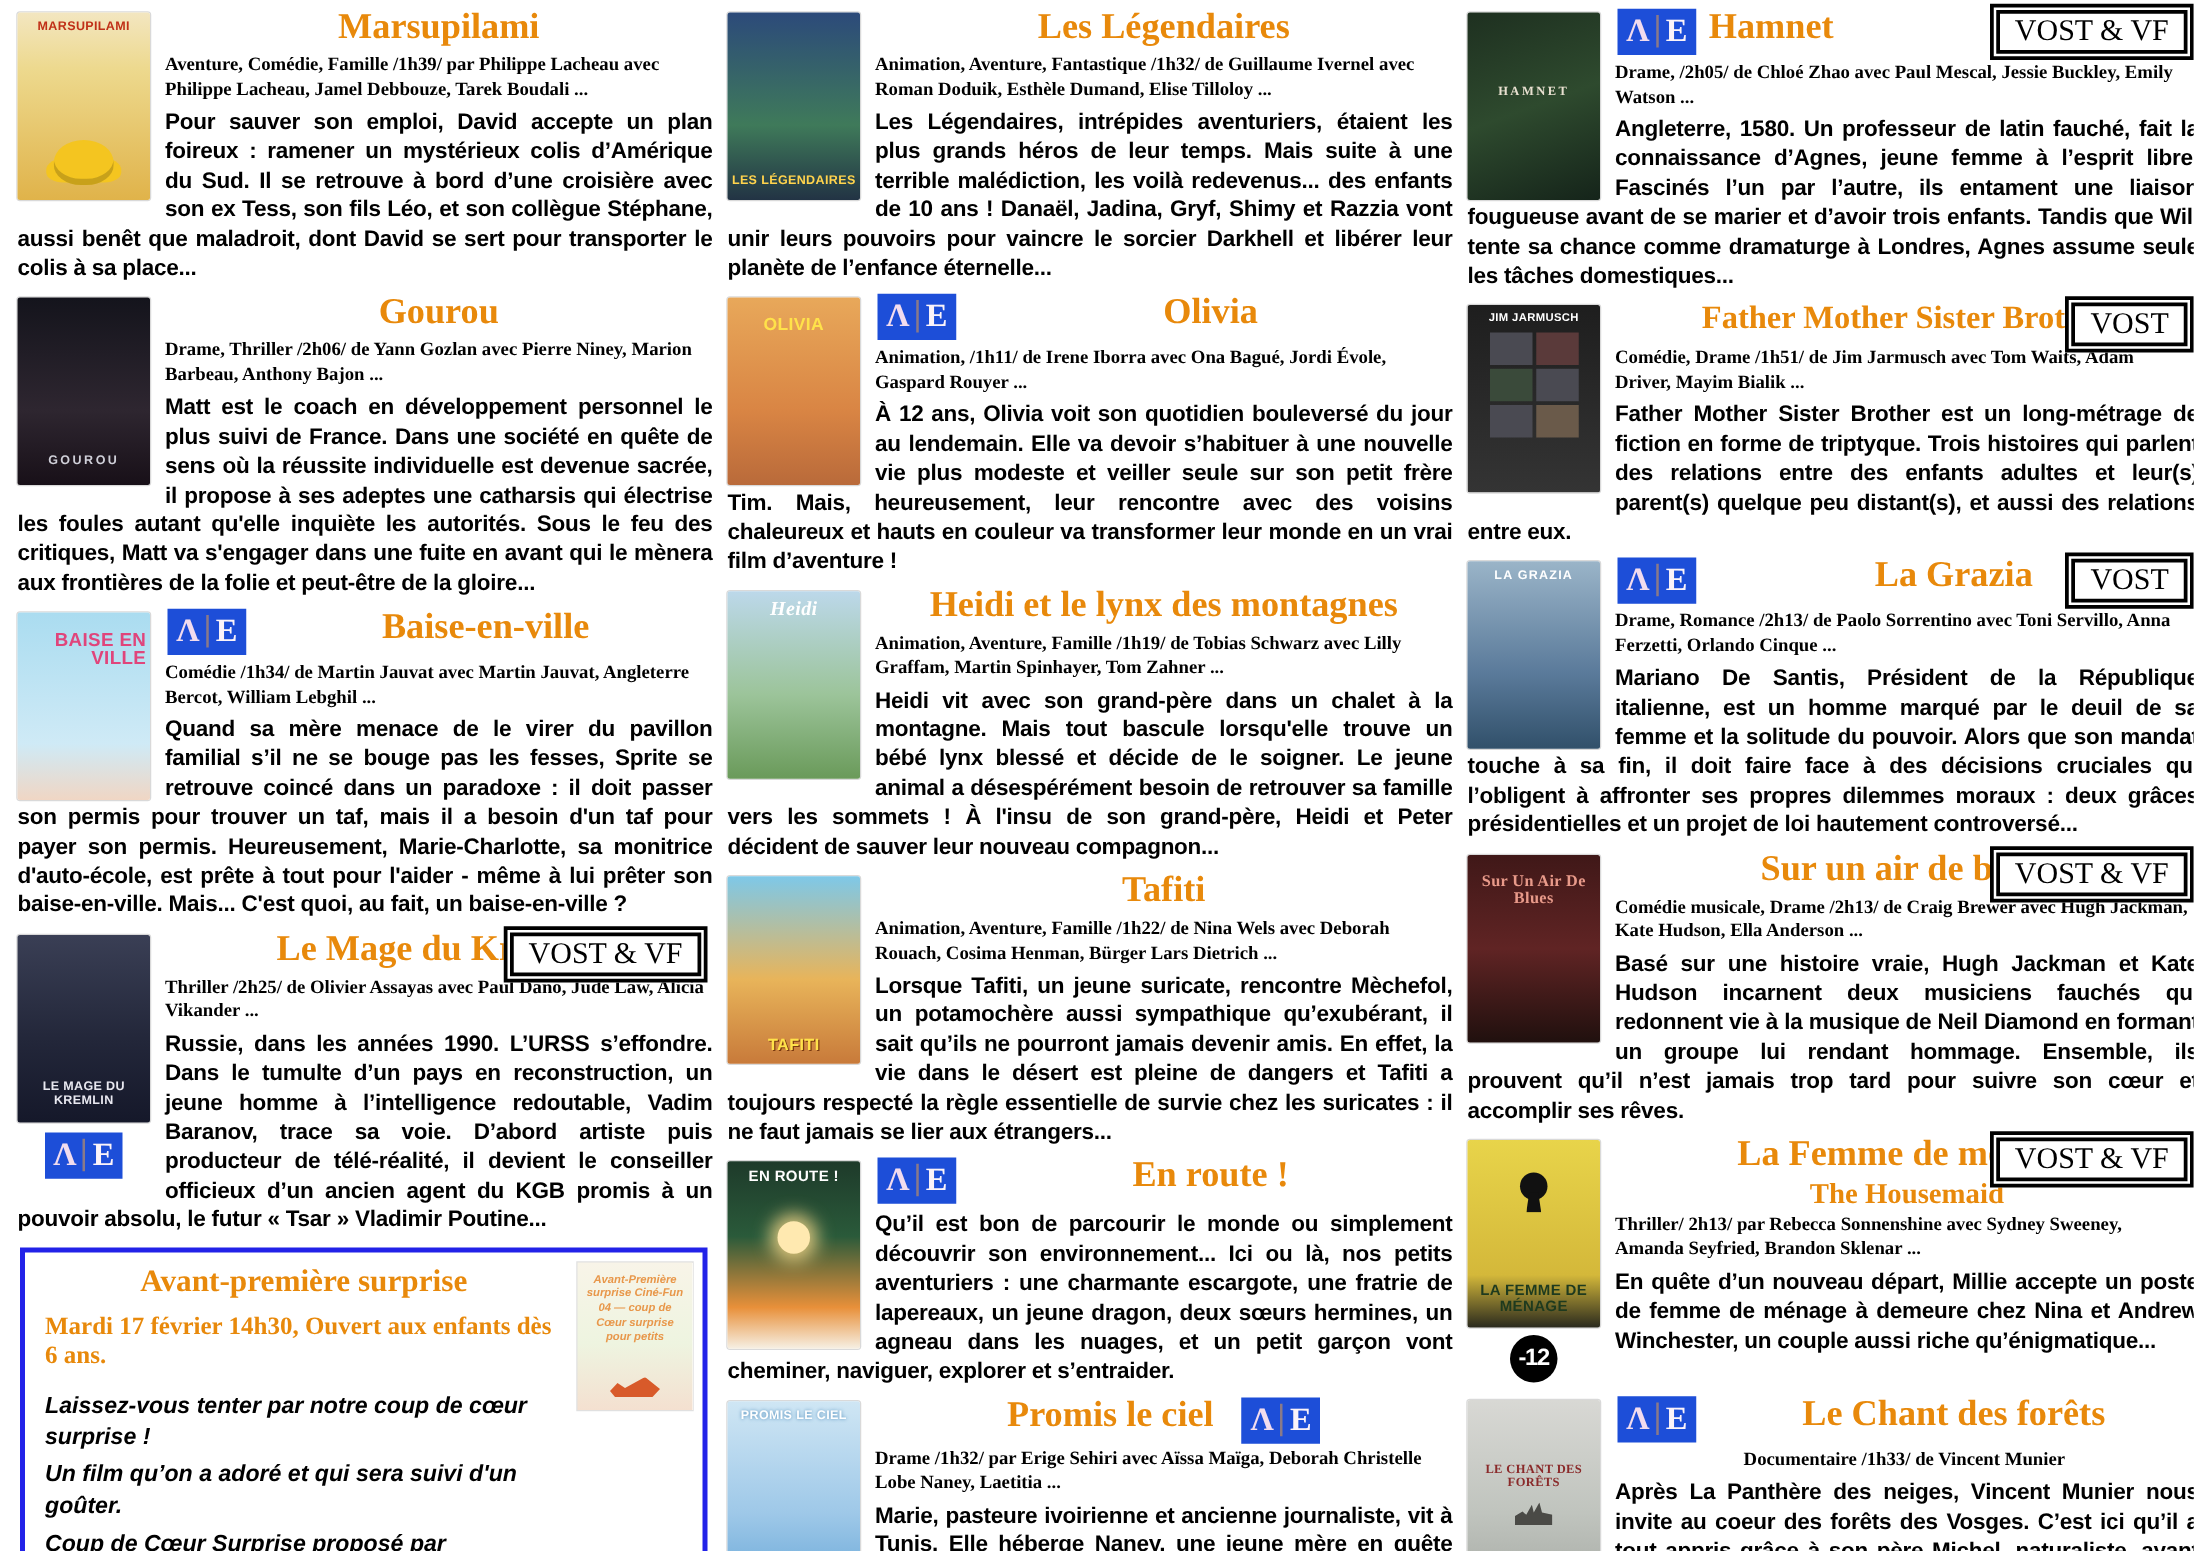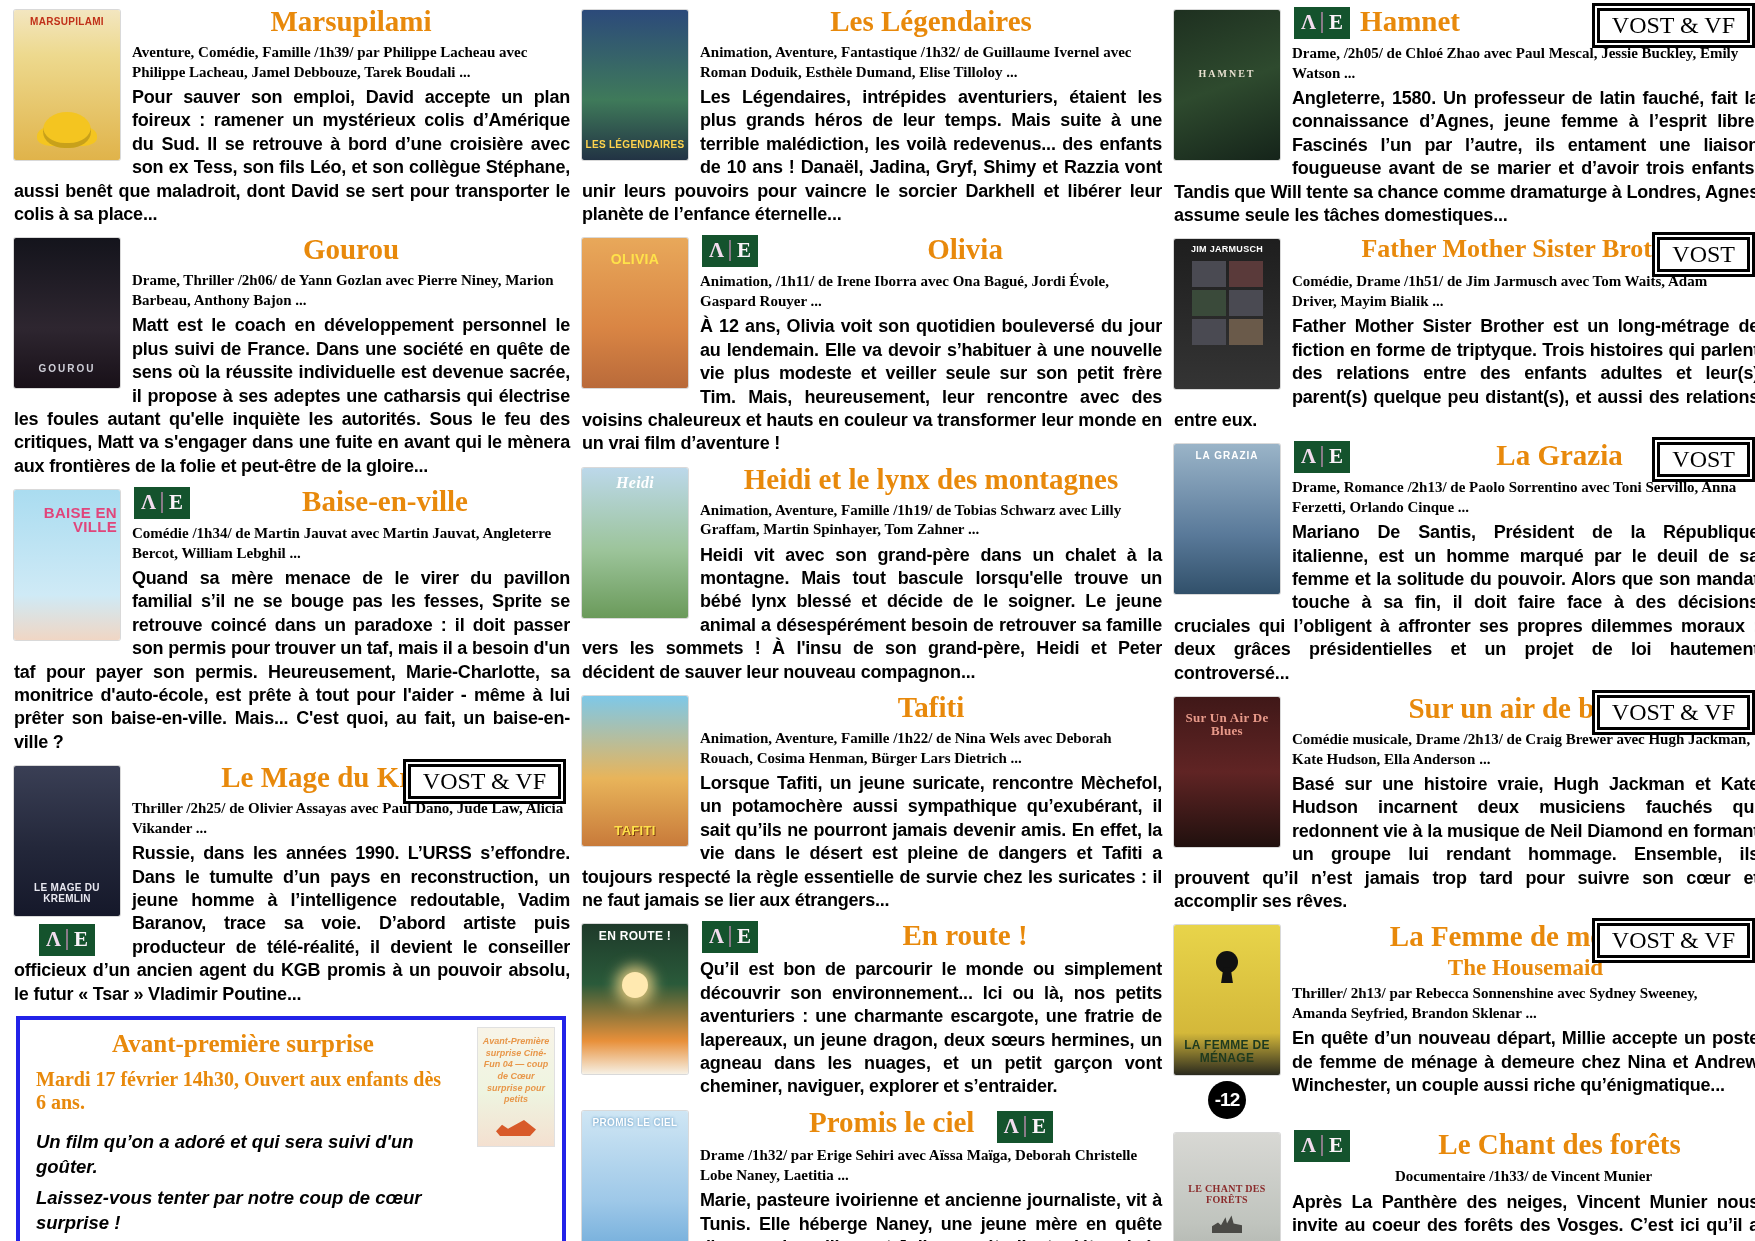--- a/index.html
+++ b/index.html
@@ -9,21 +9,21 @@
   .poster-wrap{float:left;width:106px;margin:6px 12px 2px 0;text-align:center;}
   .poster{width:106px;height:150px;display:flex;flex-direction:column;align-items:center;border-radius:2px;overflow:hidden;box-shadow:0 0 0 1px rgba(0,0,0,.15);}
   .poster .plabel{font-weight:bold;font-size:10px;line-height:1.1;padding:6px 3px 0 3px;text-align:center;letter-spacing:.3px;}
   .head-row{display:flow-root;position:relative;text-align:center;min-height:34px;margin-top:2px;}
   .title{font-family:"Liberation Serif",serif;font-weight:bold;color:#E8890B;font-size:29px;line-height:1.08;}
   .title-sm{font-size:26px;}
   .subtitle{font-family:"Liberation Serif",serif;font-weight:bold;color:#E8890B;font-size:23px;text-align:center;margin:0;}
   .meta{font-family:"Liberation Serif",serif;font-weight:bold;font-size:15px;line-height:1.3;margin:3px 4px 4px 10px;}
   .meta-center{text-align:center;margin-left:0;}
   .synopsis{font-weight:bold;font-size:18px;line-height:1.3;text-align:justify;letter-spacing:-.2px;margin:3px 0 0 0;}
-  .ae{display:inline-block;background:#14532d;color:#F2DCEE;font-family:"Liberation Serif",serif;font-weight:bold;font-size:21px;line-height:1;padding:5px 7px 6px 7px;vertical-align:middle;white-space:nowrap;}
+  .ae{display:inline-block;background:#1d4ed8;color:#F2DCEE;font-family:"Liberation Serif",serif;font-weight:bold;font-size:26px;line-height:1;padding:5px 7px 6px 7px;vertical-align:middle;white-space:nowrap;}
   .ae .e{display:inline-block;border-left:2px solid #8a7a88;margin-left:5px;padding-left:6px;color:#FBF3F9;}
   .ae-left{float:left;margin:1px 10px 2px 2px;}
   .ae-inline{margin-left:18px;}
   .ae-under{display:inline-block;margin-top:8px;}
   .vost{position:absolute;right:4px;top:-3px;background:#fff;border:8px double #000;font-family:"Liberation Serif",serif;font-size:24px;padding:1px 12px;white-space:nowrap;}
   .age-badge{display:inline-flex;align-items:center;justify-content:center;width:38px;height:38px;border-radius:50%;background:#000;color:#fff;font-weight:bold;font-size:19px;margin:6px auto 0 auto;letter-spacing:-1px;}
   
   .p0{background:linear-gradient(180deg,#f3e6c0,#edd98e 30%,#e0b34a);}  .p0 .plabel{color:#c03018;}
   .p0 .blob{width:48px;height:36px;background:#f4c520;border-radius:50% 50% 45% 45%;margin-top:auto;margin-bottom:12px;box-shadow:inset 0 -5px 0 rgba(0,0,0,.18),-14px 6px 0 -8px #f4c520,14px 6px 0 -8px #f4c520;}
   .p1{background:linear-gradient(180deg,#14141c,#2e2630 60%,#181018);} .p1 .plabel{color:#cfcfd8;margin-top:auto;margin-bottom:14px;letter-spacing:2px;}
@@ -46,21 +46,21 @@
   .p14{background:linear-gradient(180deg,#e8d44a,#d4b83a 72%,#2a2a1e);} .p14 .plabel{color:#1e3a1e;margin-top:auto;margin-bottom:10px;font-size:12px;}
   .p14 .keyhole{width:22px;height:22px;background:#111;border-radius:50%;margin-top:26px;position:relative;}
   .p14 .keyhole::after{content:"";position:absolute;left:5px;top:16px;width:12px;height:16px;background:#111;clip-path:polygon(20% 0,80% 0,100% 100%,0 100%);}
   .p15{background:linear-gradient(180deg,#d8d8d4,#c0c4be 60%,#a8aca6);} .p15 .plabel{color:#8a2a2a;font-family:"Liberation Serif",serif;margin-top:44px;}
   .p15 .deer{width:30px;height:18px;margin-top:10px;background:#4a4a46;clip-path:polygon(0 60%,20% 40%,30% 55%,45% 10%,50% 45%,65% 0,72% 45%,100% 55%,100% 100%,0 100%);}
   
   .surprise-box{clear:both;position:relative;border:4px solid #2222E8;margin:10px 4px 8px 2px;padding:8px 112px 14px 16px;min-height:168px;}
   .surprise-box h3{font-family:"Liberation Serif",serif;font-weight:bold;color:#E8890B;font-size:25px;text-align:center;margin:2px 0 10px 0;}
   .surprise-date{font-family:"Liberation Serif",serif;font-weight:bold;color:#E8890B;font-size:20px;margin:4px 0 16px 0;}
   .surprise-line{font-style:italic;font-weight:bold;font-size:18.5px;margin:0 0 6px 0;line-height:1.35;}
-  .surprise-thumb{position:absolute;right:8px;top:8px;width:76px;height:118px;background:linear-gradient(180deg,#f8f4e8,#eef4e0 55%,#f4e0d0);box-shadow:0 0 0 1px rgba(0,0,0,.12);display:flex;flex-direction:column;align-items:center;}
+  .surprise-thumb{position:absolute;right:8px;top:8px;width:92px;height:118px;background:linear-gradient(180deg,#f8f4e8,#eef4e0 55%,#f4e0d0);box-shadow:0 0 0 1px rgba(0,0,0,.12);display:flex;flex-direction:column;align-items:center;}
   .surprise-thumb .tlabel{color:#e8974a;font-size:9px;font-weight:bold;font-style:italic;text-align:center;padding:8px 4px 0 4px;line-height:1.3;}
   .surprise-thumb .fox{width:40px;height:16px;background:#d85a2a;margin-top:auto;margin-bottom:10px;clip-path:polygon(0 70%,15% 30%,30% 55%,70% 0,100% 60%,85% 100%,10% 100%);}
 </style>
 </head>
 <body>
 
 <div class="page">
 
   <div class="col">
 
@@ -116,22 +116,22 @@
         <span class="title">Le Mage du Kremlin</span>
         <span class="vost">VOST  &amp; VF</span>
       </div>
       <p class="meta">Thriller   /2h25/ de Olivier Assayas  avec Paul Dano, Jude Law, Alicia Vikander    ...</p>
       <p class="synopsis">Russie, dans les années 1990. L’URSS s’effondre. Dans le tumulte d’un pays en reconstruction, un jeune homme à l’intelligence redoutable, Vadim Baranov, trace sa voie. D’abord artiste puis producteur de télé-réalité, il devient le conseiller officieux d’un ancien agent du KGB promis à un pouvoir absolu, le futur « Tsar » Vladimir Poutine...</p>
     </article>
 
     <section class="surprise-box">
       <h3>Avant-première surprise</h3>
       <p class="surprise-date">Mardi 17 février 14h30, Ouvert aux enfants dès 6 ans.</p>
+      <p class="surprise-line">Laissez-vous tenter par notre coup de cœur surprise !</p>
       <p class="surprise-line">Un film qu’on a adoré et qui sera  suivi d'un goûter.</p>
-      <p class="surprise-line">Laissez-vous tenter par notre coup de cœur surprise !</p>
       <p class="surprise-line">Coup de Cœur Surprise proposé par l’Association Française des Cinémas Art et Essai (AFCAE)</p>
       <div class="surprise-thumb">
         <span class="tlabel">Avant-Première surprise Ciné-Fun 04 — coup de Cœur surprise pour petits</span>
         <div class="fox"></div>
       </div>
     </section>
 
   </div>
 
   <div class="col">

